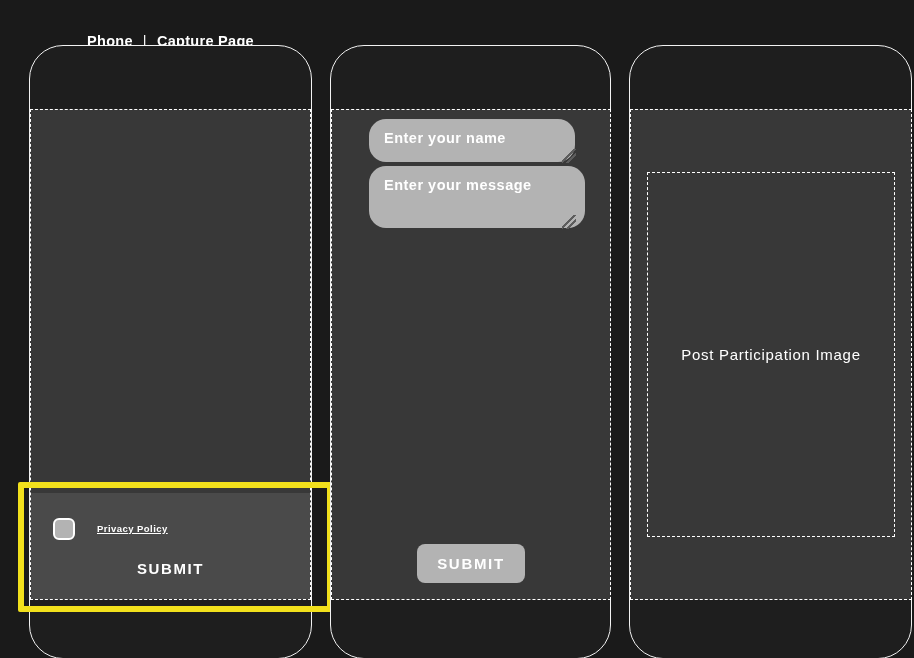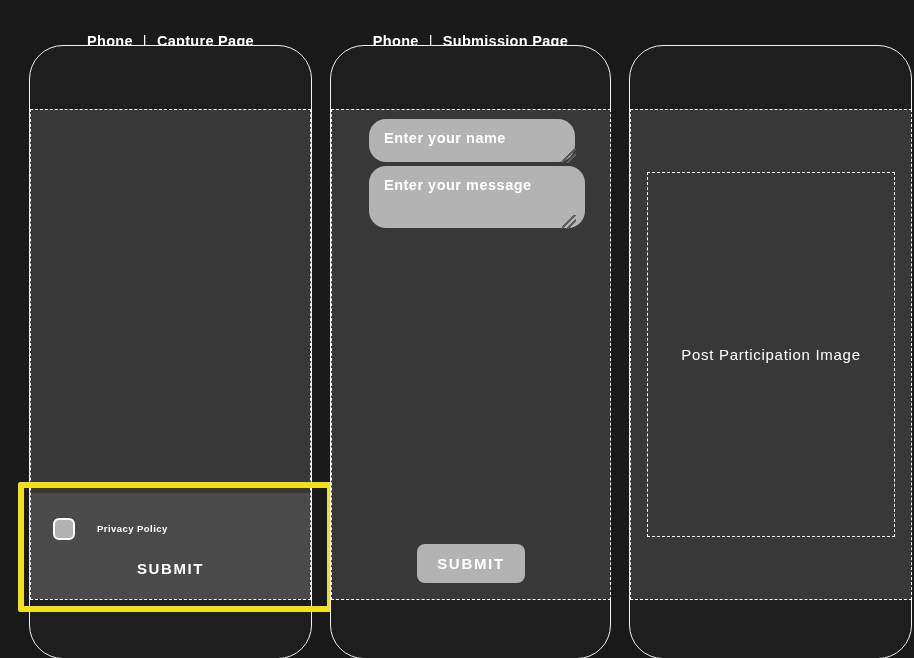--- a/index.html
+++ b/index.html
@@ -86,20 +86,21 @@
     flex: 0 0 auto;
   }
 
   .privacy-label {
     margin-left: 15px;
     color: #ffffff;
     font-size: 9.5px;
     font-weight: bold;
     letter-spacing: 0.45px;
     white-space: nowrap;
+    text-decoration: underline;
   }
 
   .capture-submit {
     position: absolute;
     left: 0;
     right: 0;
     top: 60px;
     text-align: center;
     color: #ffffff;
     font-size: 15px;
@@ -194,23 +195,20 @@
       <div class="privacy-row">
         <div class="checkbox"></div>
         <div class="privacy-label">Privacy Policy</div>
       </div>
       <div class="capture-submit">SUBMIT</div>
     </div>
   </div>
 
   <div class="highlight-box" style="left:4px; top:468px; width:315px; height:130px;"></div>
 
-  <div class="phone-title" style="left:316px; width:281px;">
-    <span>Phone</span><span class="title-sep">|</span><span>Submission Page</span>
-  </div>
 
   <div class="phone" style="left:316px; top:31px; width:281px; height:614px;"></div>
 
   <div class="screen" style="left:317px; top:95px; width:280px; height:491px;">
 
     <textarea class="field" style="left: 37px; top: 9px; width: 206px; height: 43px;" placeholder="Enter your name"></textarea>
     <div class="field-grip" style="left:230px; top:39px;"></div>
 
     <textarea class="field" style="left: 37px; top: 56px; width: 216px; height: 62px;" placeholder="Enter your message"></textarea>
     <div class="field-grip" style="left:230px; top:105px;"></div>

